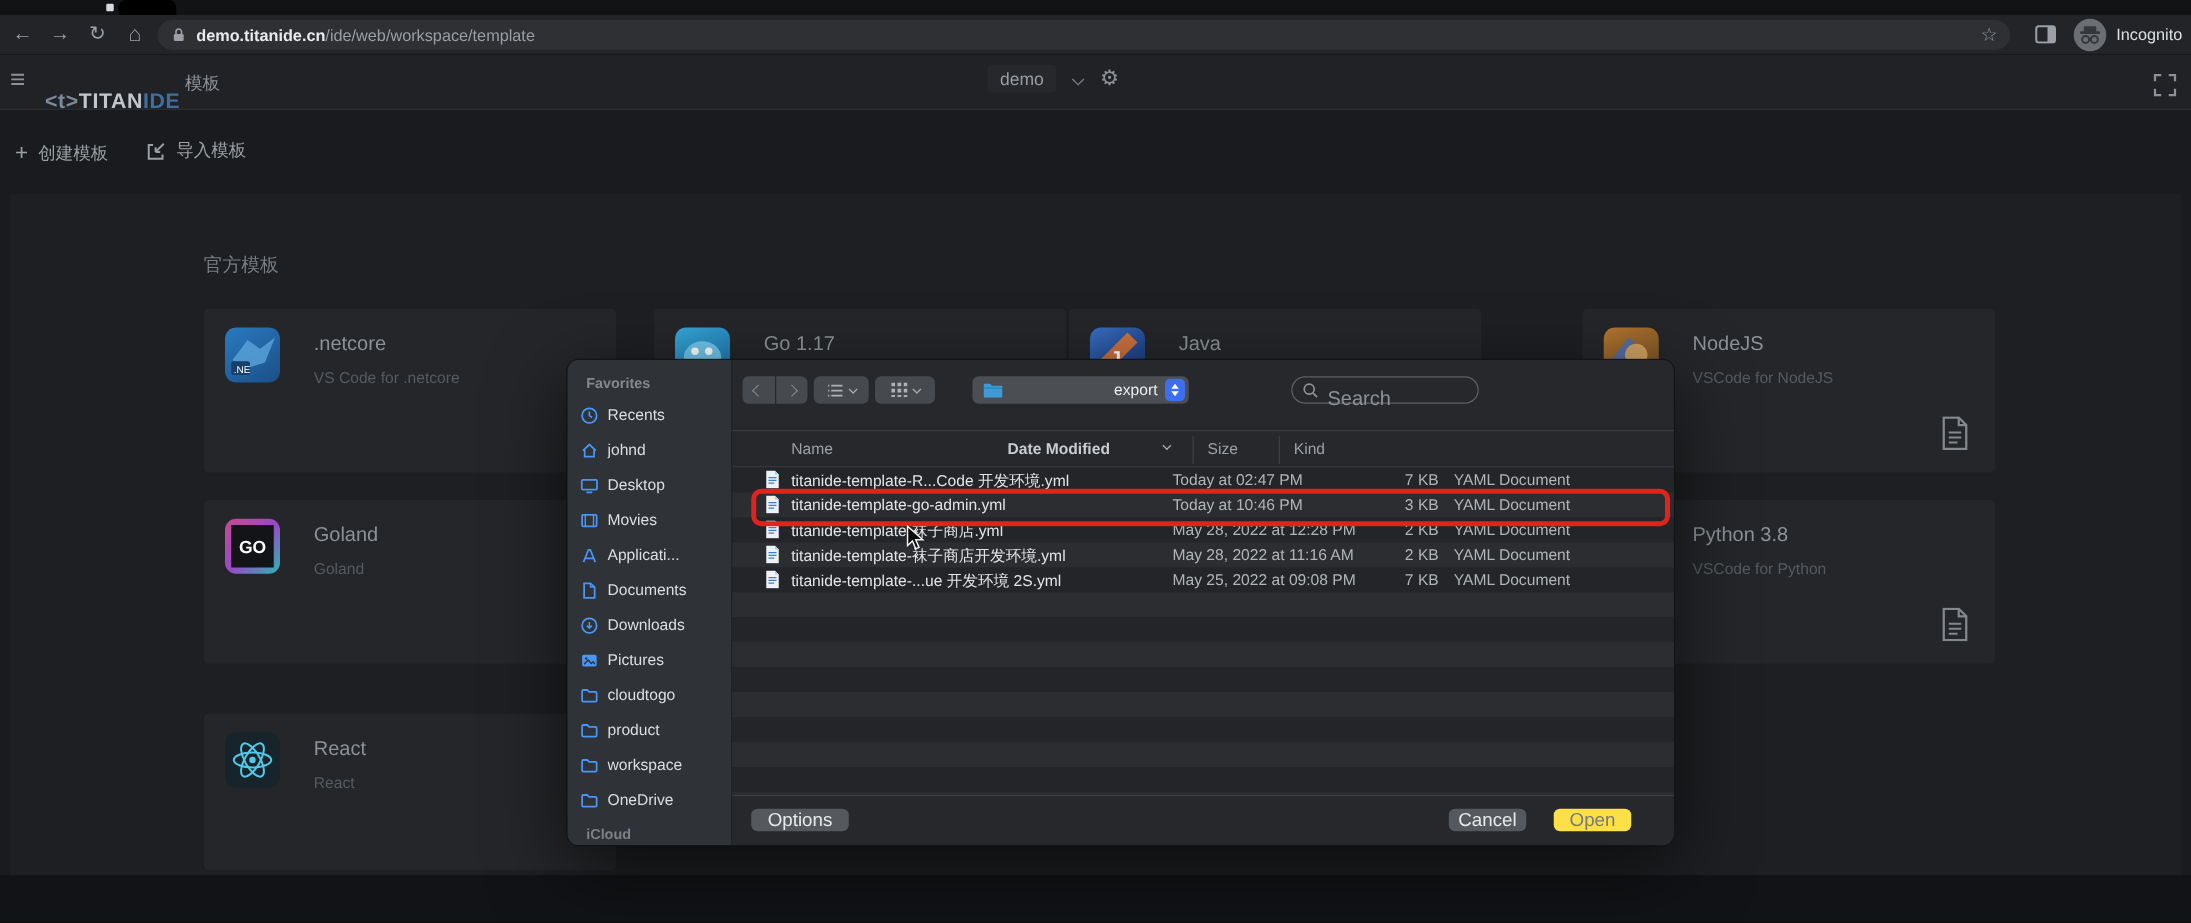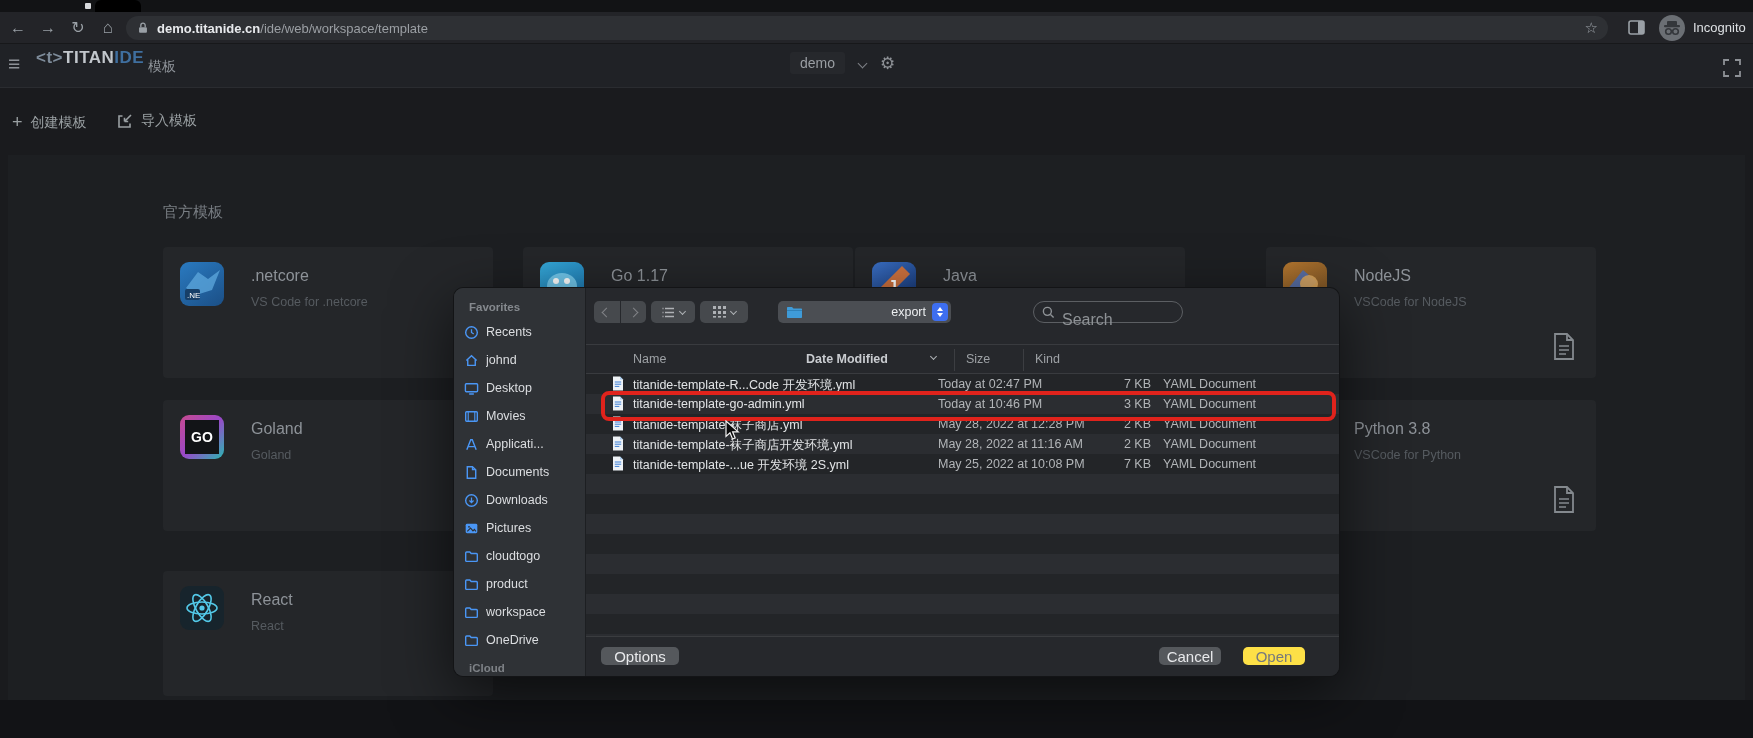--- a/index.html
+++ b/index.html
@@ -17,21 +17,21 @@
     display:flex;align-items:center;padding:0 10px;}
   .url{font-size:13px;white-space:nowrap;overflow:hidden;}
   .url b{color:#e8eaed;font-weight:bold;}
   .url span{color:#9b9fa4;}
   .star{margin-left:auto;color:#9aa0a6;font-size:15px;}
   .incog-avatar{left:1659px;top:15px;width:26px;height:26px;border-radius:50%;background:#6b6f74;}
   .incog-label{left:1693px;top:20px;color:#dde0e3;font-size:13px;white-space:nowrap;}
   
   .appheader{left:0;top:44px;width:1753px;height:44px;background:#202226;border-bottom:1px solid #2a2c30;}
   .hamburger{left:8px;top:52px;color:#8d9196;font-size:21px;}
-  .logo{left:36px;top:48px;font-size:17px;font-weight:bold;letter-spacing:.5px;white-space:nowrap;text-align:center;}
+  .logo{left:36px;top:71px;font-size:17px;font-weight:bold;letter-spacing:.5px;white-space:nowrap;text-align:center;}
   .logo .br{color:#7d8b99;font-weight:bold;}
   .logo .titan{color:#c2c7cc;}
   .logo .ide{color:#3f6f9f;}
   .pgtitle{left:148px;top:58px;color:#8f949a;font-size:14px;}
   .wsbox{left:790px;top:52px;display:flex;align-items:center;gap:14px;}
   .wsname{color:#9a9ea3;font-size:14px;background:#26282c;padding:3px 10px;border-radius:3px;}
   .chev{display:inline-block;width:7px;height:7px;border-right:1.6px solid #7d8186;border-bottom:1.6px solid #7d8186;transform:rotate(45deg);}
   .gear{color:#8d9196;font-size:17px;}
   
   .ptool{top:112px;color:#9aa0a3;font-size:14px;display:flex;align-items:center;gap:8px;}
@@ -439,21 +439,21 @@
         <span class="fsize">2 KB</span>
         <span class="fkind">YAML Document</span>
       </div>
       <div class="frow dark" style="top:80px;">
         <svg class="ficon" width="12" height="15" viewBox="0 0 12 15">
             <path d="M1 .5h7l3 3V14.5H1z" fill="#eef2f6"></path>
             <path d="M8 .5v3h3z" fill="#aacdf0"></path>
             <path d="M2.8 6h6.4M2.8 8.2h6.4M2.8 10.4h4.5" stroke="#3d7fd6" stroke-width="1"></path>
           </svg>
         <span class="fname">titanide-template-...ue 开发环境 2S.yml</span>
-        <span class="fdate">May 25, 2022 at 10:08 PM</span>
+        <span class="fdate">May 25, 2022 at 09:08 PM</span>
         <span class="fsize">7 KB</span>
         <span class="fkind">YAML Document</span>
       </div>
     </div>
     <div class="emptyrows"></div>
 
     <div class="redbox"></div>
 
     <div class="dfoot">
       <div class="btn gray" style="left:15px;width:78px;">Options</div>

